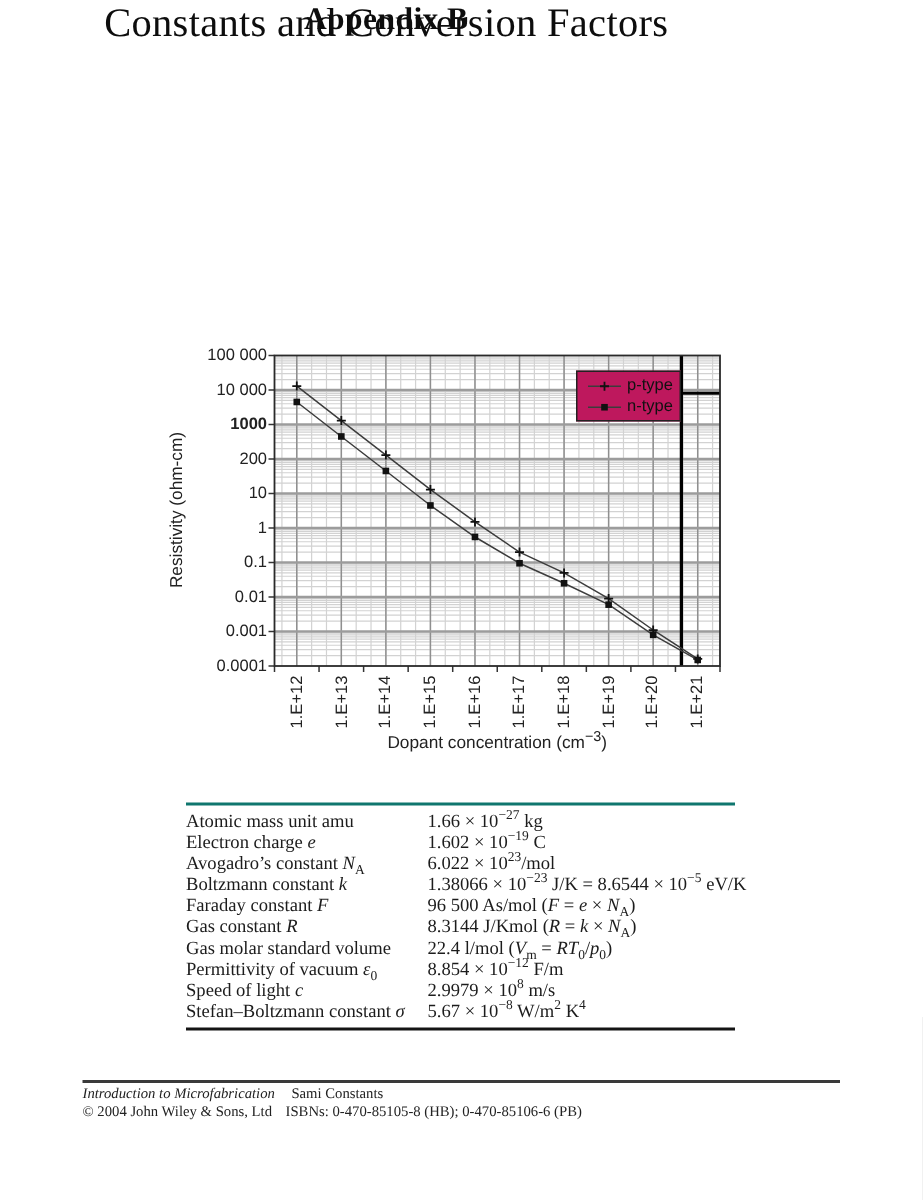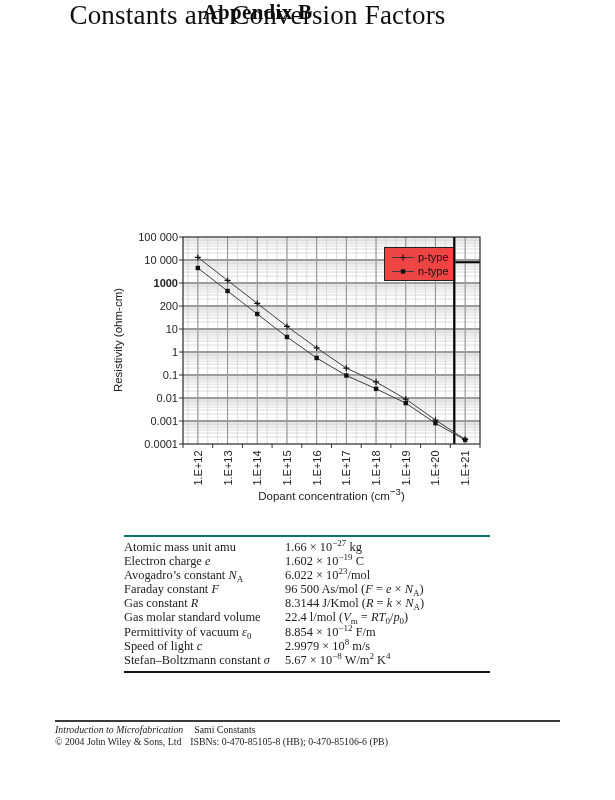--- a/index.html
+++ b/index.html
@@ -30,21 +30,21 @@
   .ytick{
     position:absolute;left:100px;width:78px;text-align:right;
     font-size:11px;line-height:13px;color:#222;
   }
   .xtick{
     position:absolute;width:44px;height:12px;line-height:12px;text-align:center;
     font-size:11px;transform:rotate(-90deg);color:#222;white-space:nowrap;
   }
   .legend{
     position:absolute;left:384px;top:247px;width:70px;height:34px;
-    background:#ef4444;border:1px solid #222;box-sizing:border-box;
+    background:#be185d;border:1px solid #222;box-sizing:border-box;
     display:flex;flex-direction:column;justify-content:center;gap:2px;padding-left:7px;
   }
   .legend-item{display:flex;align-items:center;gap:4px;}
   .legend-item span{font-size:11px;line-height:12px;color:#111;}
   
   .const-table{
     position:absolute;left:124px;top:535px;width:366px;
     border-top:2px solid #0f766e;border-bottom:2.5px solid #141414;
     padding:3px 0 4px 0;
   }
@@ -288,20 +288,24 @@
       </div>
       <div class="const-row">
         <div class="lbl">Electron charge <i>e</i></div>
         <div class="val">1.602 × 10<sup>−19</sup> C</div>
       </div>
       <div class="const-row">
         <div class="lbl">Avogadro’s constant <i>N</i><sub>A</sub></div>
         <div class="val">6.022 × 10<sup>23</sup>/mol</div>
       </div>
       <div class="const-row">
+        <div class="lbl">Boltzmann constant <i>k</i></div>
+        <div class="val">1.38066 × 10<sup>−23</sup> J/K = 8.6544 × 10<sup>−5</sup> eV/K</div>
+      </div>
+      <div class="const-row">
         <div class="lbl">Faraday constant <i>F</i></div>
         <div class="val">96 500 As/mol (<i>F</i> = <i>e</i> × <i>N</i><sub>A</sub>)</div>
       </div>
       <div class="const-row">
         <div class="lbl">Gas constant <i>R</i></div>
         <div class="val">8.3144 J/Kmol (<i>R</i> = <i>k</i> × <i>N</i><sub>A</sub>)</div>
       </div>
       <div class="const-row">
         <div class="lbl">Gas molar standard volume</div>
         <div class="val">22.4 l/mol (<i>V</i><sub>m</sub> = <i>RT</i><sub>0</sub>/<i>p</i><sub>0</sub>)</div>

